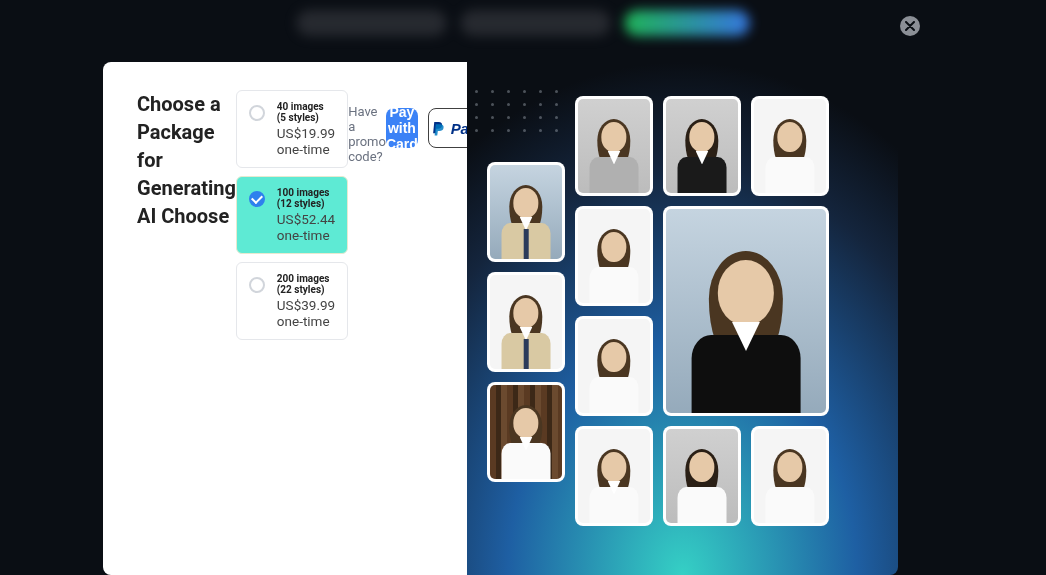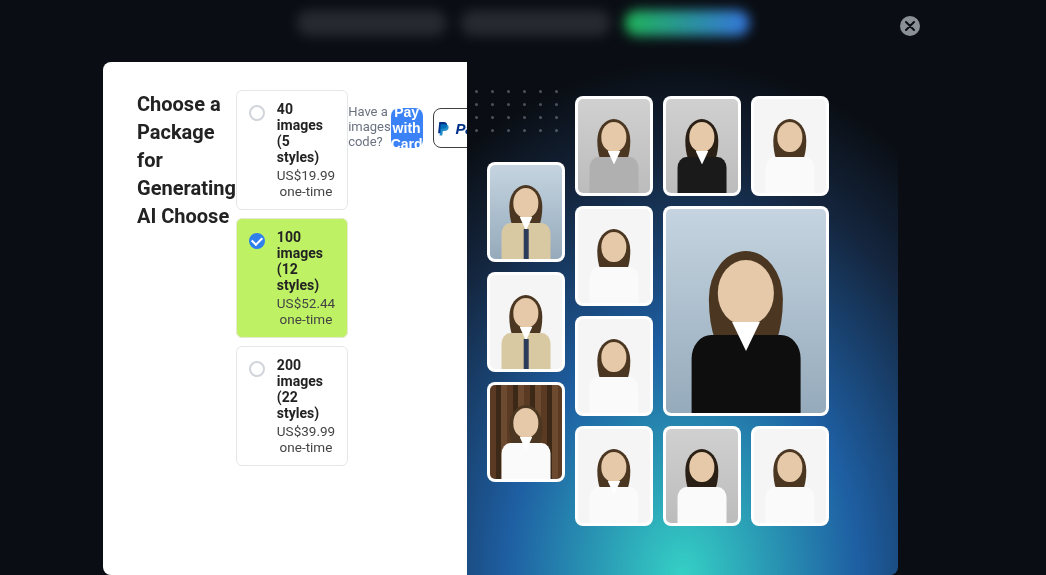--- a/index.html
+++ b/index.html
@@ -58,21 +58,21 @@
     }
     .options { display: flex; flex-direction: column; gap: 8px; }
     .option {
       border: 1px solid #e5e7eb;
       border-radius: 6px;
       padding: 10px 12px 10px 40px;
       position: relative;
       cursor: pointer;
     }
     .option.selected {
-      background: #bef264;
+      background: #5eead4;
       border-color: #e7e9d0;
     }
     .radio {
       position: absolute;
       left: 12px;
       top: 14px;
       width: 16px;
       height: 16px;
       border: 2px solid #d1d5db;
       border-radius: 50%;
@@ -87,22 +87,22 @@
     }
     .option.selected .radio::after {
       content: "";
       display: block;
       width: 8px;
       height: 5px;
       border-left: 2px solid #fff;
       border-bottom: 2px solid #fff;
       transform: rotate(-45deg) translate(1px, -1px);
     }
-    .option-title { font-size: 14px; font-weight: 700; color: #222; margin-bottom: 2px; }
-    .option-price { font-size: 13.5px; color: #444; text-align: center; }
+    .option-title { font-size: 10px; font-weight: 700; color: #222; margin-bottom: 2px; }
+    .option-price { font-size: 13.5px; color: #444; }
     .promo {
       font-size: 13px;
       color: #6b7280;
       margin-top: 14px;
       cursor: pointer;
     }
     .buttons { display: flex; gap: 10px; margin-top: 18px; }
     .btn {
       flex: 1;
       height: 40px;
@@ -278,21 +278,21 @@
         <div class="option-title">100 images (12 styles)</div>
         <div class="option-price">US$52.44 one-time</div>
       </div>
       <div class="option">
         <span class="radio"></span>
         <div class="option-title">200 images (22 styles)</div>
         <div class="option-price">US$39.99 one-time</div>
       </div>
     </div>
 
-    <div class="promo">Have a images code?</div>
+    <div class="promo">Have a promo code?</div>
 
     <div class="buttons">
       <button class="btn btn-primary">Pay with Card</button>
       <button class="btn btn-paypal">
         <span class="paypal-logo">
           <svg class="pp-icon" width="18" height="18" viewBox="0 0 24 24">
             <path d="M7 4h6c3 0 5 1.5 4.4 5-0.5 3-2.8 4-5.4 4H9.8L9 19H5.5L7 4z" fill="#003087"></path>
             <path d="M9 7h6c3 0 5 1.5 4.4 5-0.5 3-2.8 4-5.4 4h-2.2L11 22H7.5L9 7z" fill="#0079C1" opacity="0.85"></path>
           </svg>
           <span class="pp-word pp-pay">Pay</span>

